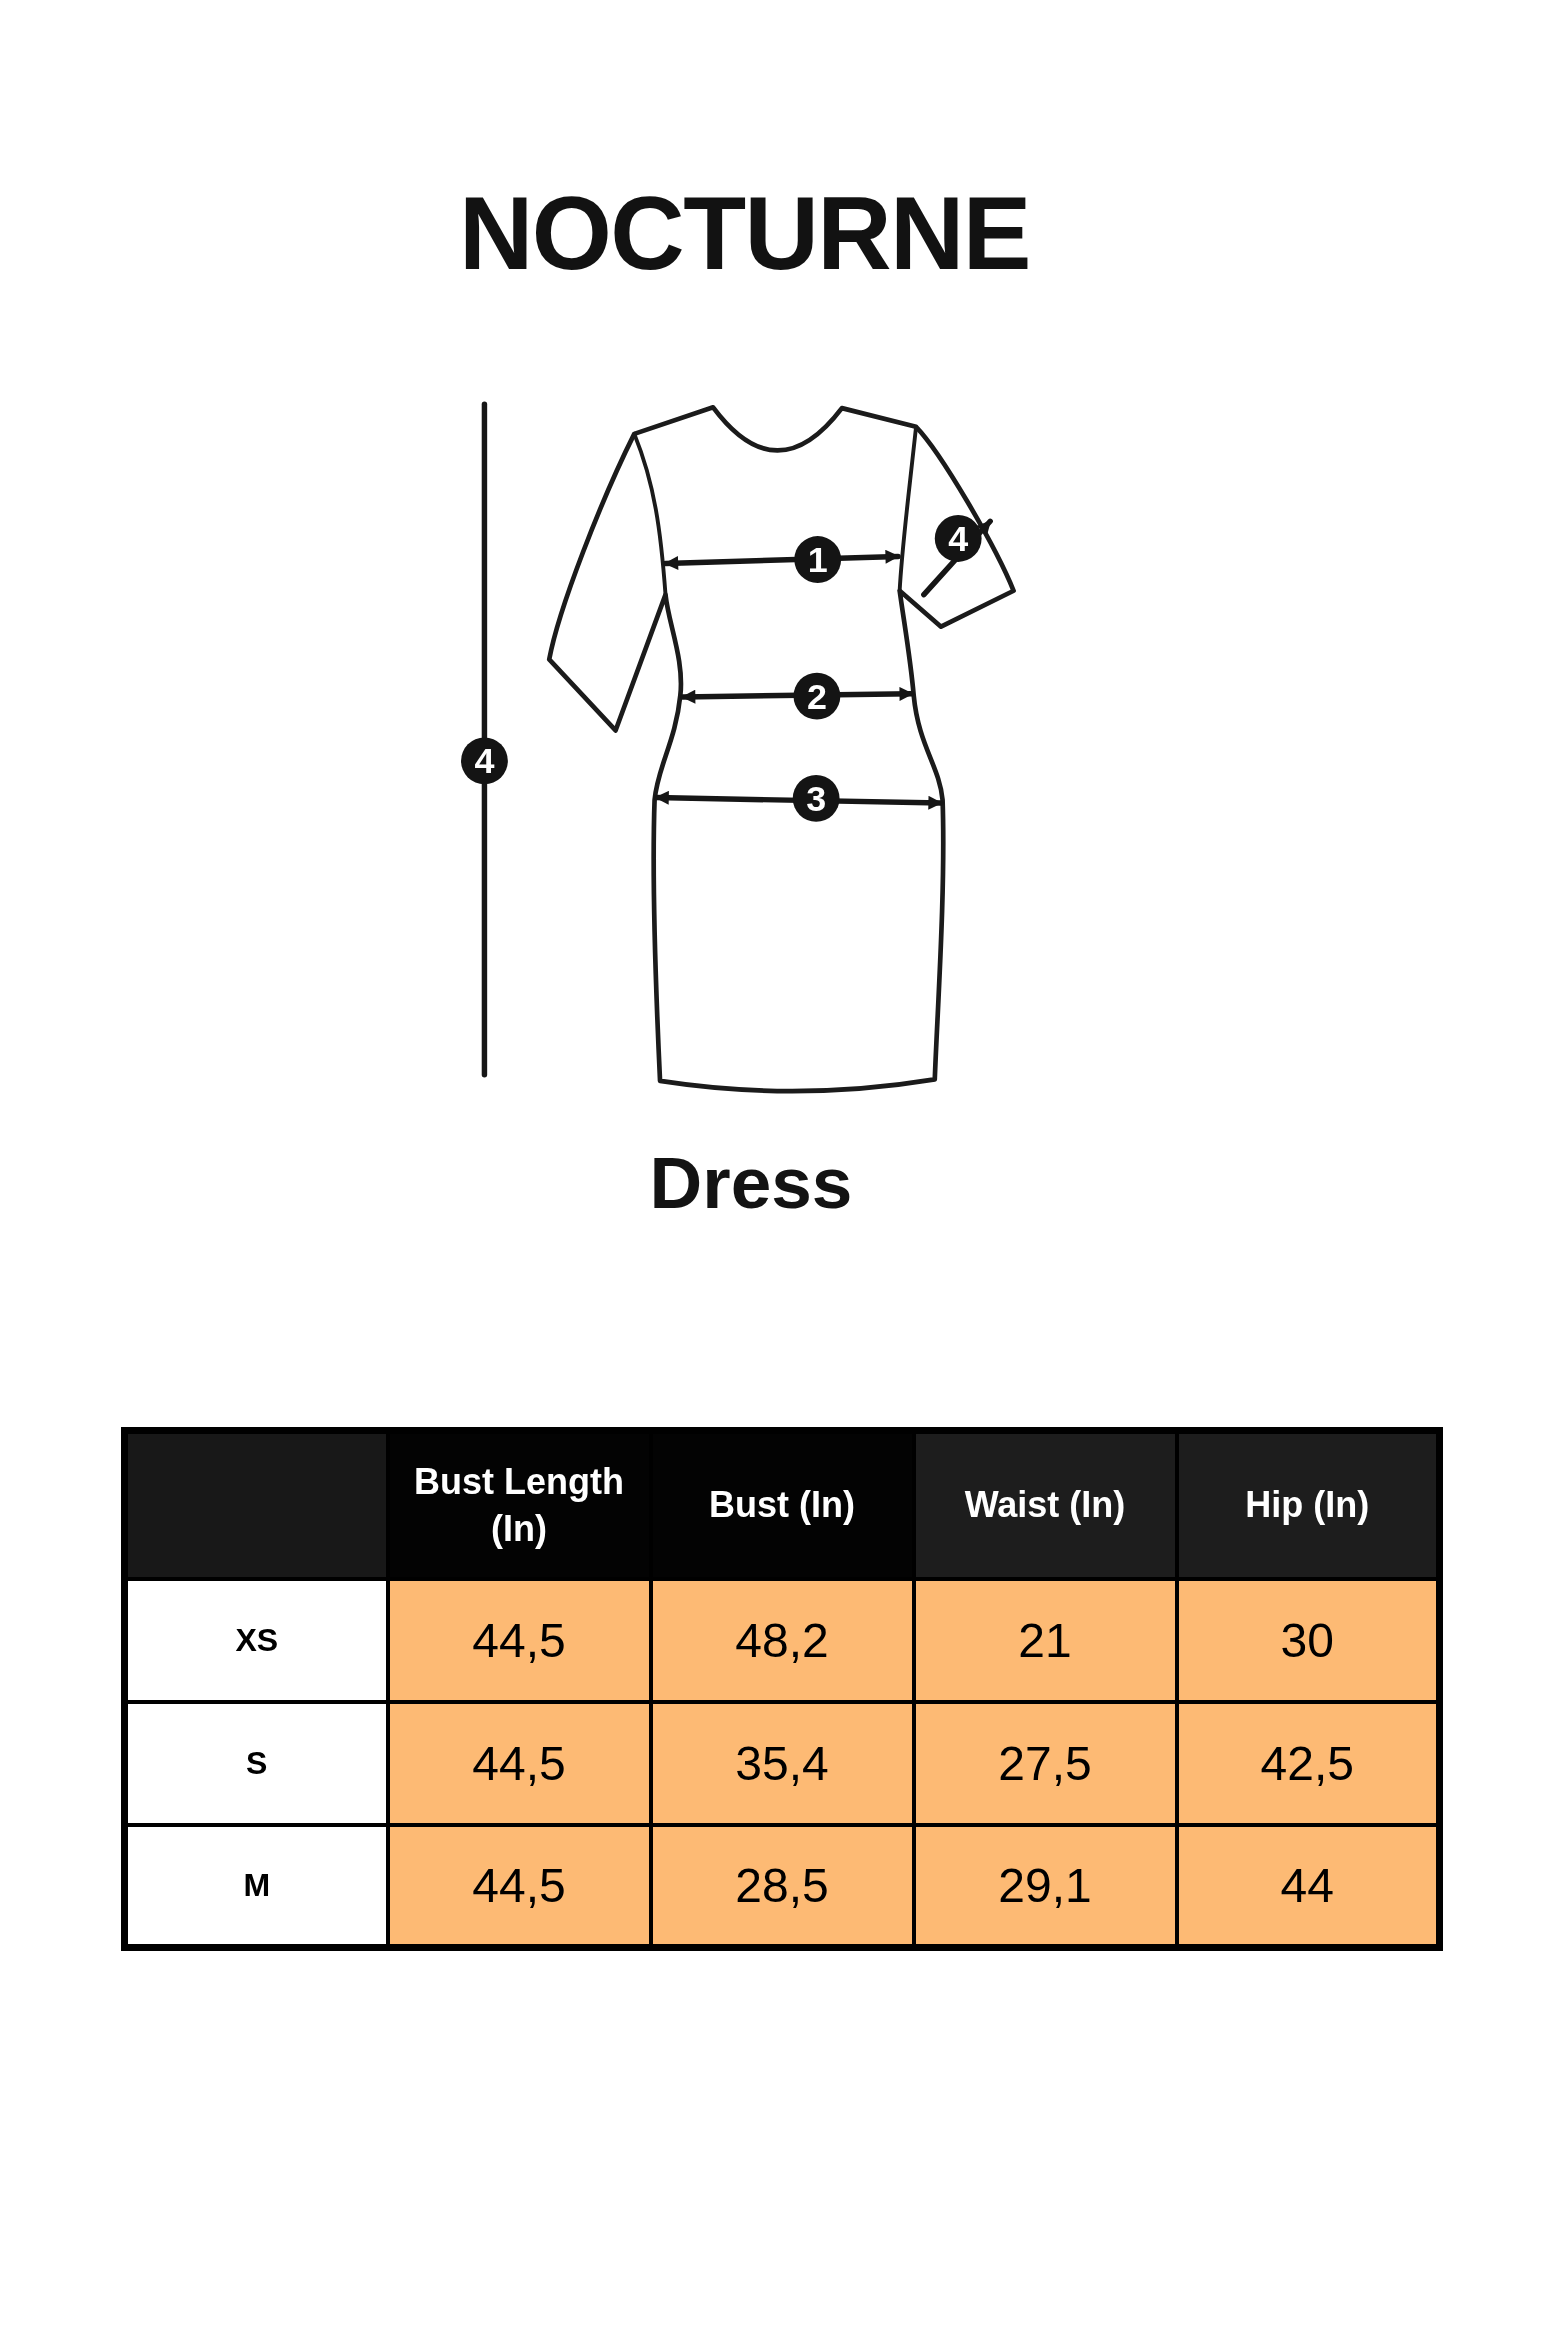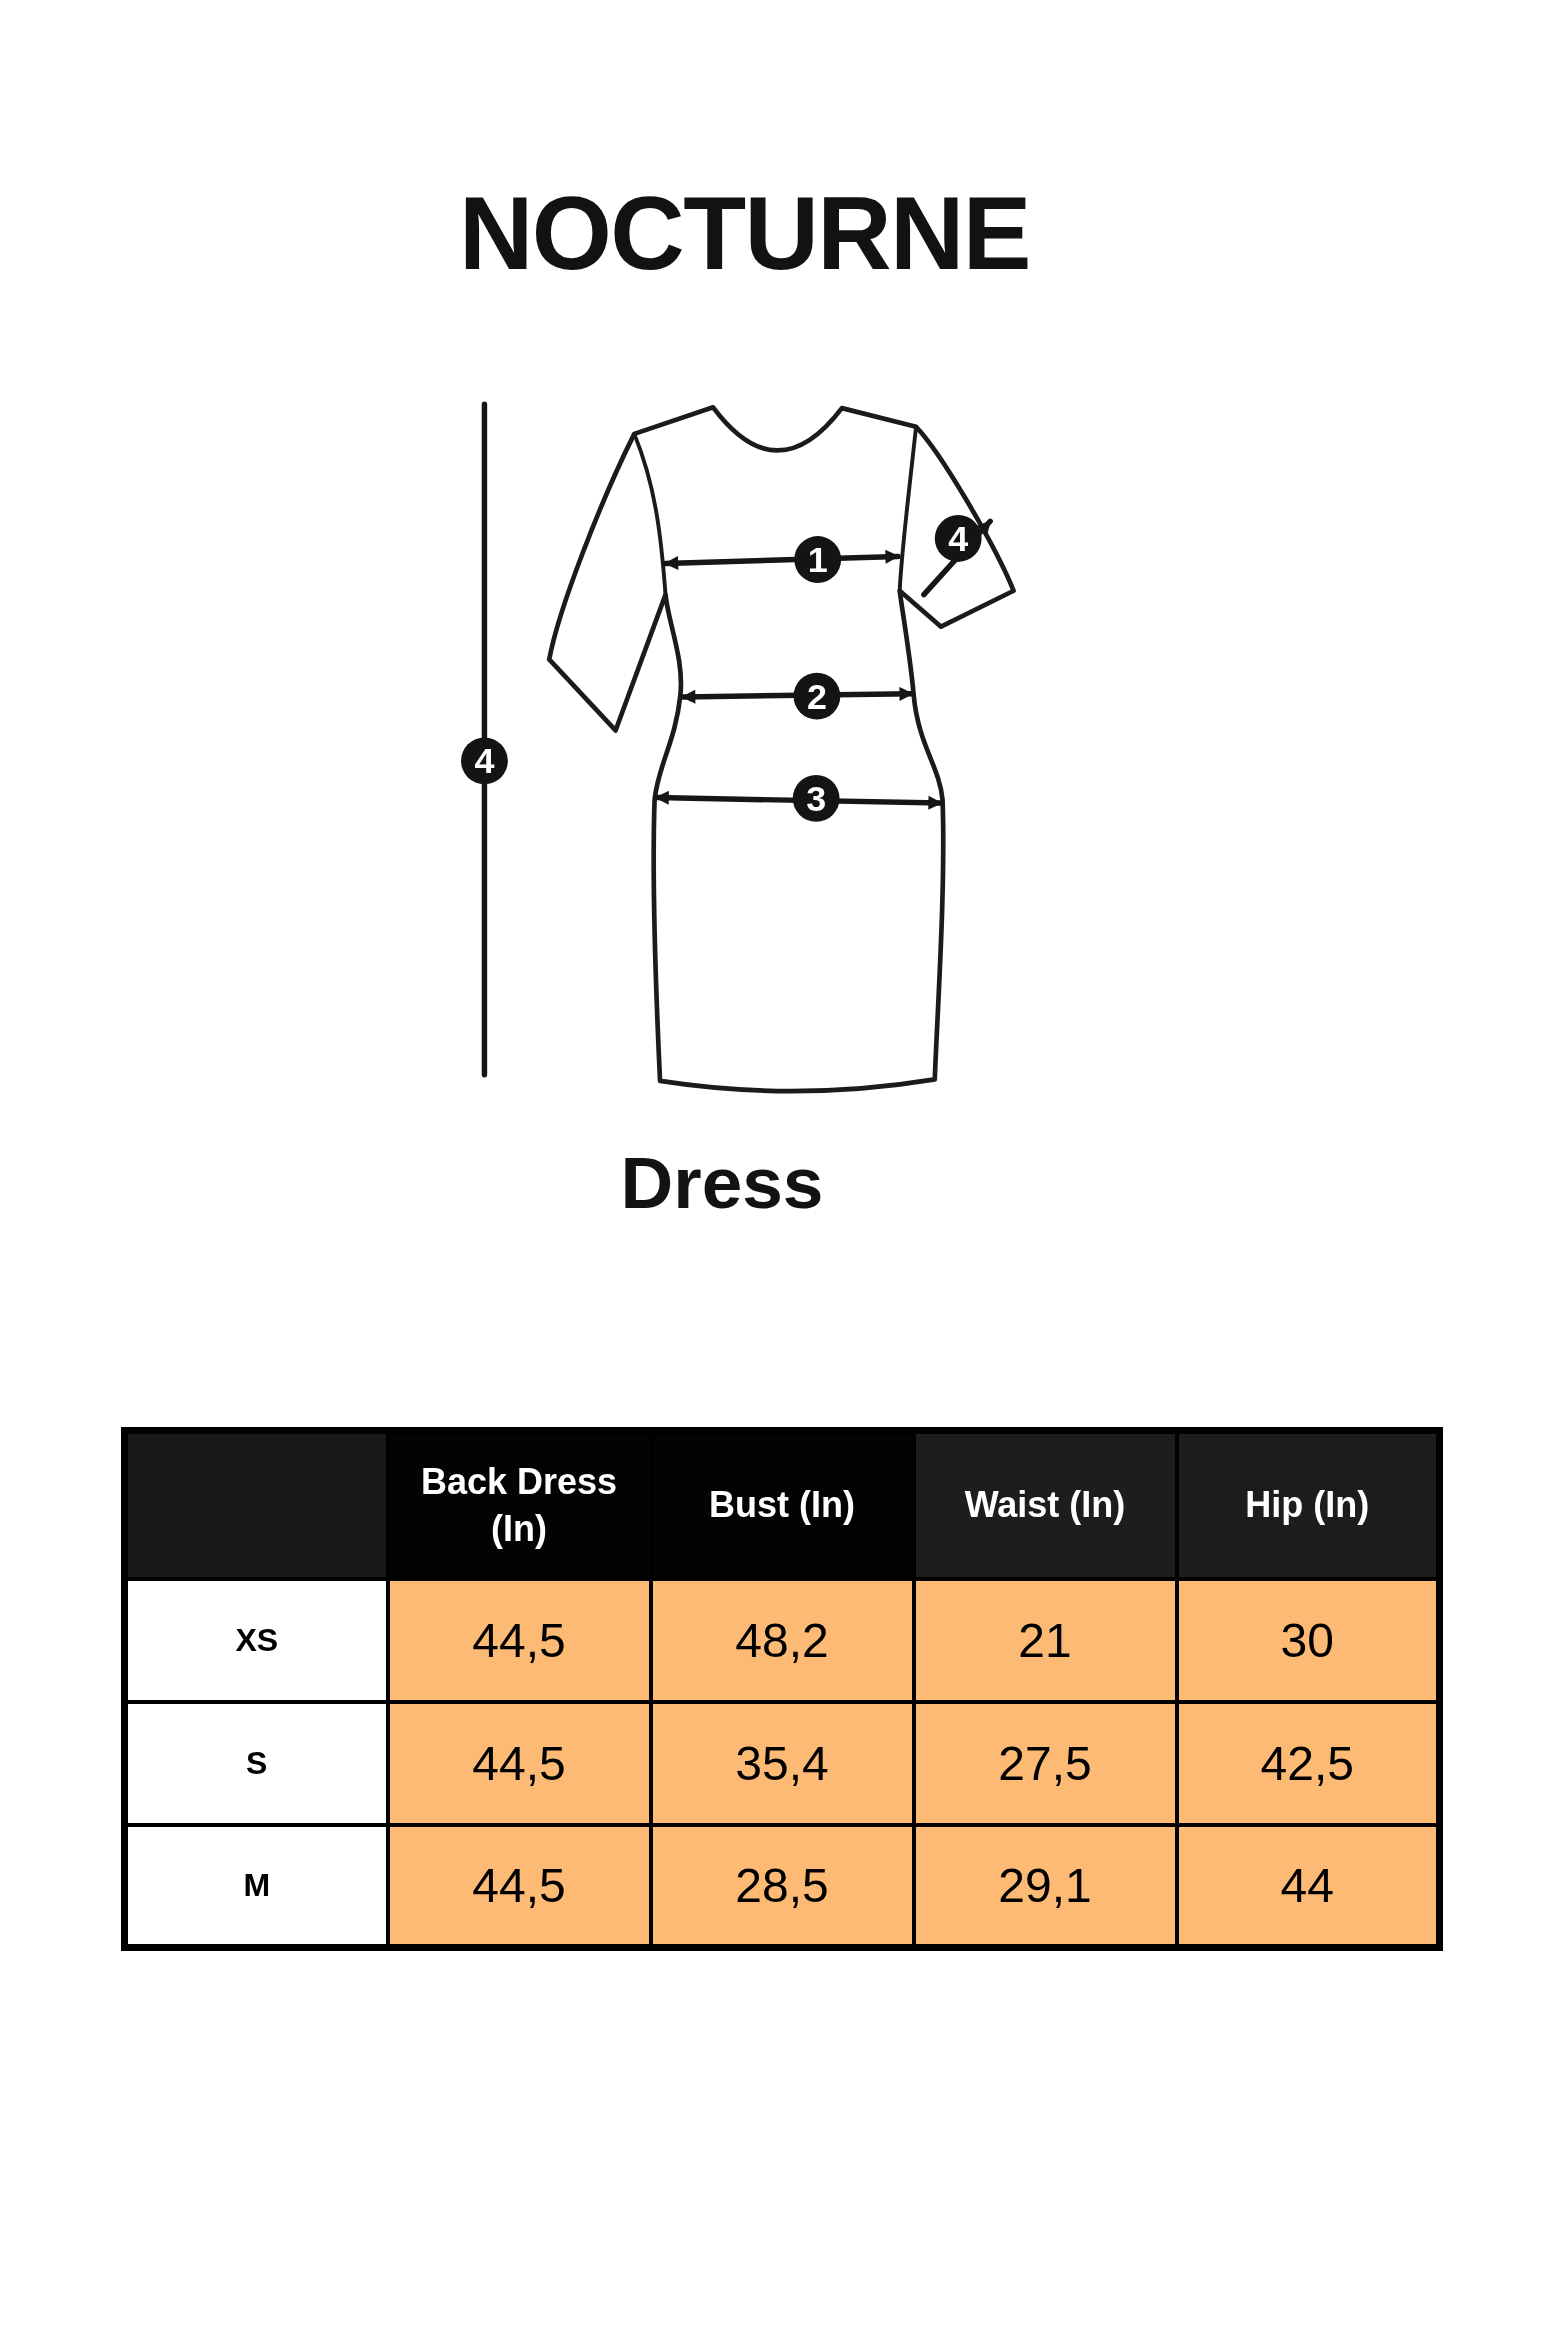--- a/index.html
+++ b/index.html
@@ -12,21 +12,21 @@
     text-align:center;font-size:103px;font-weight:700;letter-spacing:-1.6px;
     color:#121212;
   }
   .diagram{position:absolute;left:422px;top:343px;}
   .outline{fill:#ffffff;stroke:#1b1b1b;stroke-width:6;stroke-linejoin:round;stroke-linecap:round;}
   .seam{fill:none;stroke:#1b1b1b;stroke-width:5;stroke-linecap:round;}
   .mline{stroke:#161616;stroke-width:7;stroke-linecap:round;}
   .badge-dot{stroke:none;}
   .badge-num{font-family:"Liberation Sans",sans-serif;font-weight:700;font-size:46px;fill:#ffffff;text-anchor:middle;}
   .garment-label{
-    position:absolute;left:488px;top:1141px;width:468px;
+    position:absolute;left:517px;top:1141px;width:468px;
     text-align:center;font-size:73px;font-weight:700;color:#131313;
   }
   table.size-table{
     position:absolute;left:121px;top:1427px;width:1322px;
     border-collapse:collapse;table-layout:fixed;
     border:7px solid #000;
   }
   .size-table th,.size-table td{
     border:4.7px solid #000;text-align:center;vertical-align:middle;padding:0;
   }
@@ -107,21 +107,21 @@
     <colgroup>
         <col>
         <col>
         <col>
         <col>
         <col>
       </colgroup>
     <thead>
       <tr>
         <th style="background: rgb(24, 24, 24);"></th>
-        <th style="background: rgb(3, 3, 3);">Back Dress (In)</th>
+        <th style="background: rgb(3, 3, 3);">Bust Length (In)</th>
         <th style="background: rgb(3, 3, 3);">Bust (In)</th>
         <th style="background: rgb(29, 29, 29);">Waist (In)</th>
         <th style="background: rgb(29, 29, 29);">Hip (In)</th>
       </tr>
     </thead>
     <tbody>
       <tr>
         <td class="size-cell">XS</td>
         <td class="value-cell">44,5</td>
         <td class="value-cell">48,2</td>

